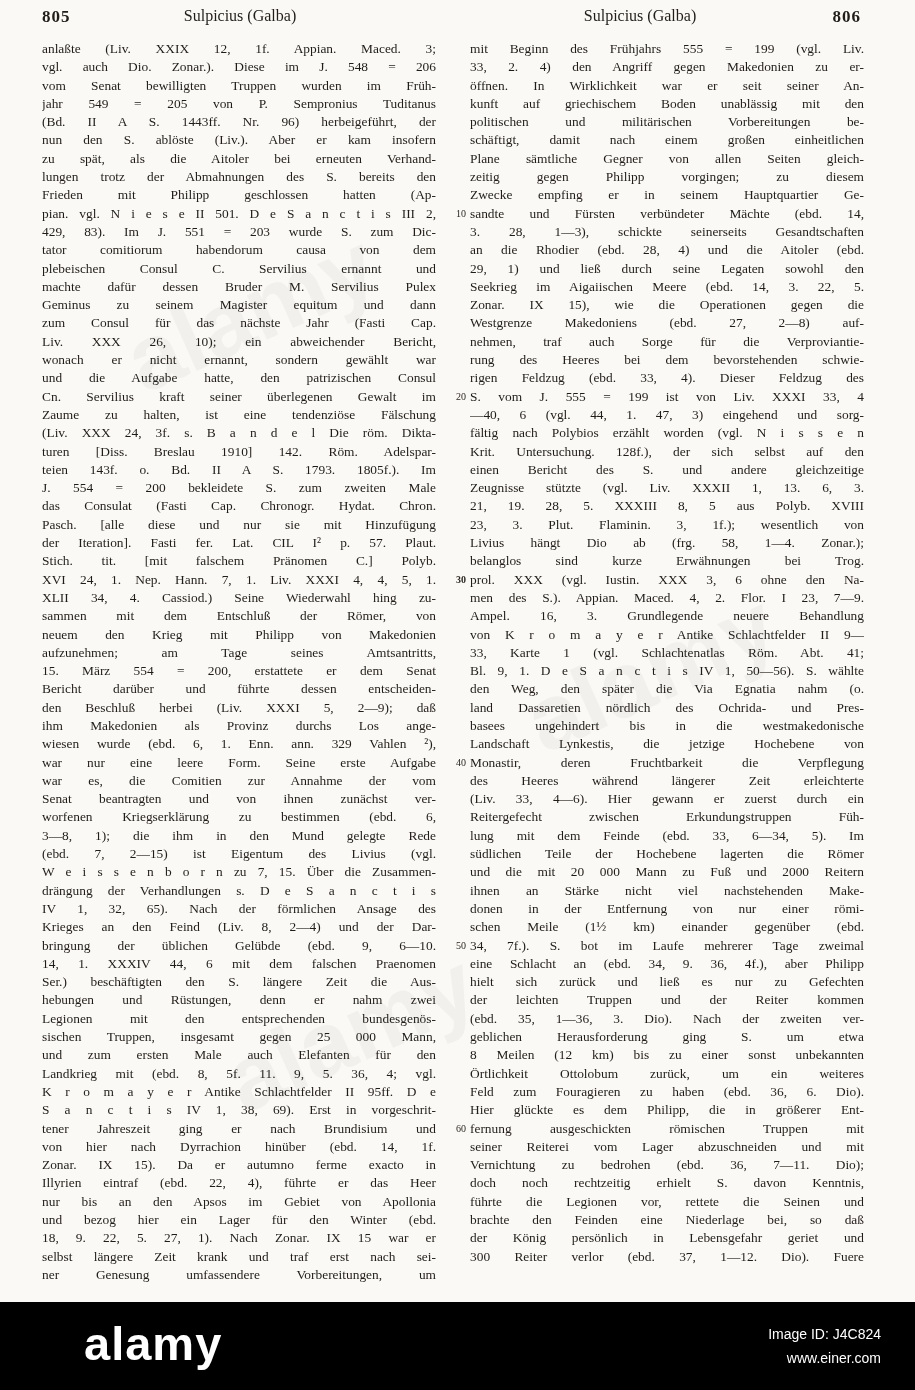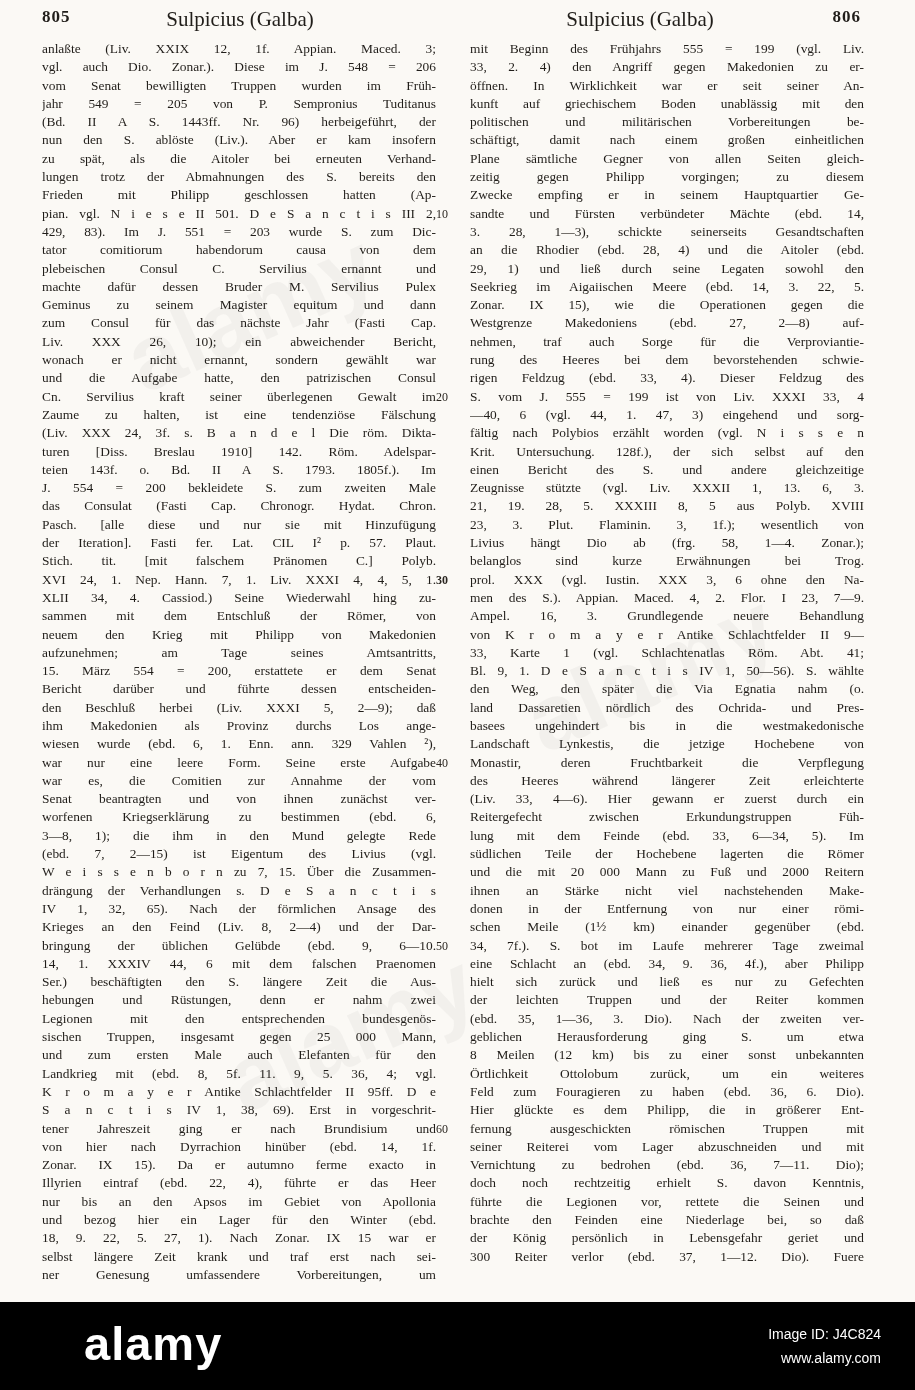--- a/index.html
+++ b/index.html
@@ -17,38 +17,38 @@
     position: absolute; left: 0; top: 0; width: 915px; height: 1302px;
     background: #fbf9f5;
   }
   .header-num {
     position: absolute; top: 7px; font-size: 17px; font-weight: bold;
     color: #211e1a; letter-spacing: 1px;
   }
   .hn-left { left: 42px; }
   .hn-right { right: 54px; }
   .header-title {
-    position: absolute; top: 7px; font-size: 21px; color: #211e1a;
+    position: absolute; top: 7px; font-size: 16px; color: #211e1a;
     width: 240px; text-align: center;
   }
   .ht-left { left: 120px; }
   .ht-right { left: 520px; }
   .col {
     position: absolute; top: 40px; width: 394px; color: #201d19;
   }
   .col-left { left: 42px; }
   .col-right { left: 470px; }
   .tline {
     height: 18.3px; line-height: 18.3px; font-size: 13.4px;
     text-align: justify; text-align-last: justify;
     overflow: hidden; white-space: normal;
   }
   .gutter-num {
-    position: absolute; left: 436px; width: 30px; text-align: left;
-    font-size: 12px; color: #2a2620; line-height: 18.3px;
+    position: absolute; left: 436px; width: 30px; text-align: right;
+    font-size: 10px; color: #2a2620; line-height: 18.3px;
   }
   .g1 { top: 205px; } .g2 { top: 388px; } .g3 { top: 571px; font-weight: bold; }
   .g4 { top: 754px; } .g5 { top: 937px; } .g6 { top: 1120px; }
   .diag-wm {
     position: absolute;
     font-family: "Liberation Sans", sans-serif; font-weight: bold;
     color: #6b6b6b; opacity: 0.055; transform: rotate(-24deg);
     font-size: 92px; pointer-events: none; user-select: none;
   }
   .wm1 { left: 120px; top: 260px; }
@@ -228,16 +228,16 @@
   <div class="gutter-num g2">20</div>
   <div class="gutter-num g3">30</div>
   <div class="gutter-num g4">40</div>
   <div class="gutter-num g5">50</div>
   <div class="gutter-num g6">60</div>
 
   <div class="footer">
     <div class="footer-brand">alamy</div>
     <div class="footer-meta">
       <div>Image ID: J4C824</div>
-      <div>www.alamy.com</div>
+      <div>www.einer.com</div>
     </div>
   </div>
 </div>
 
 </body></html>

